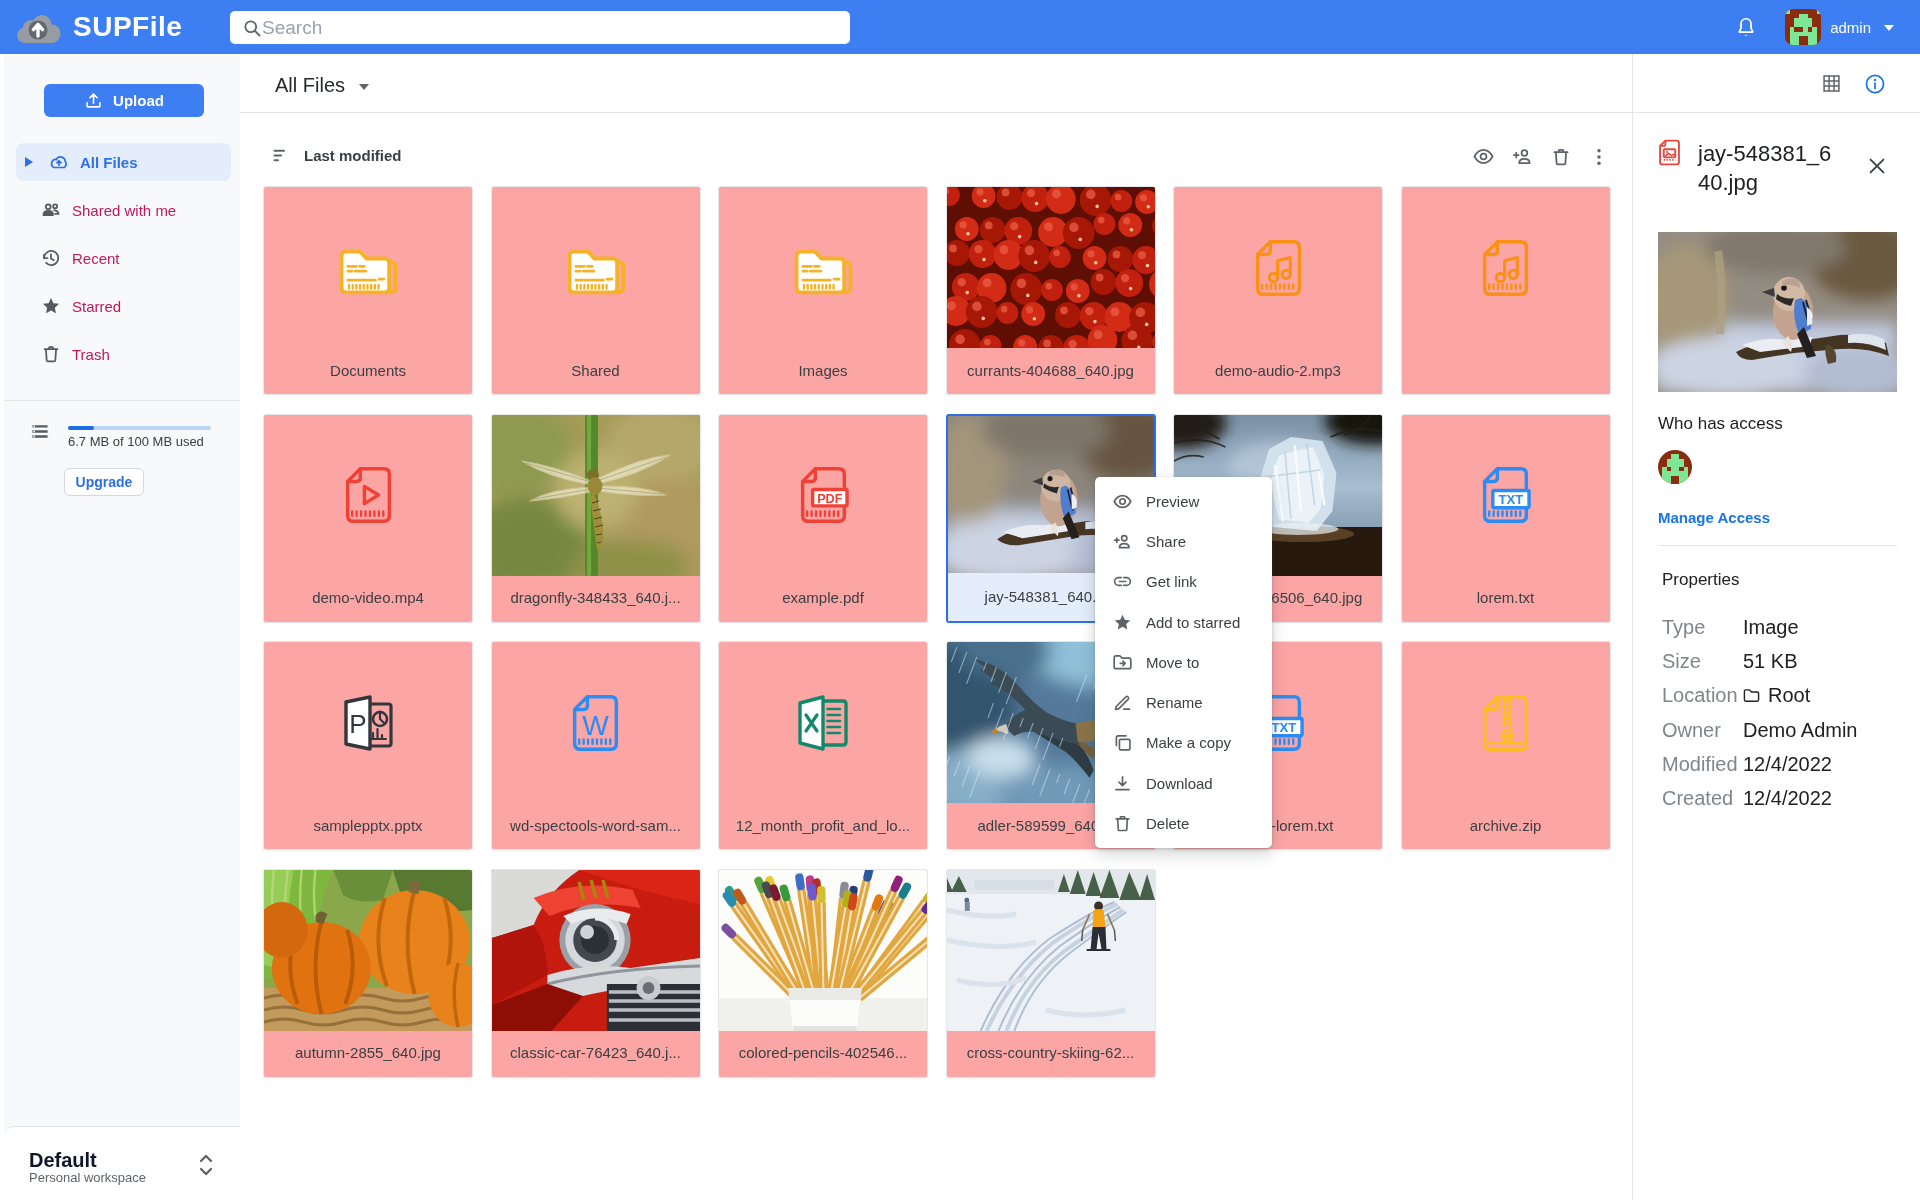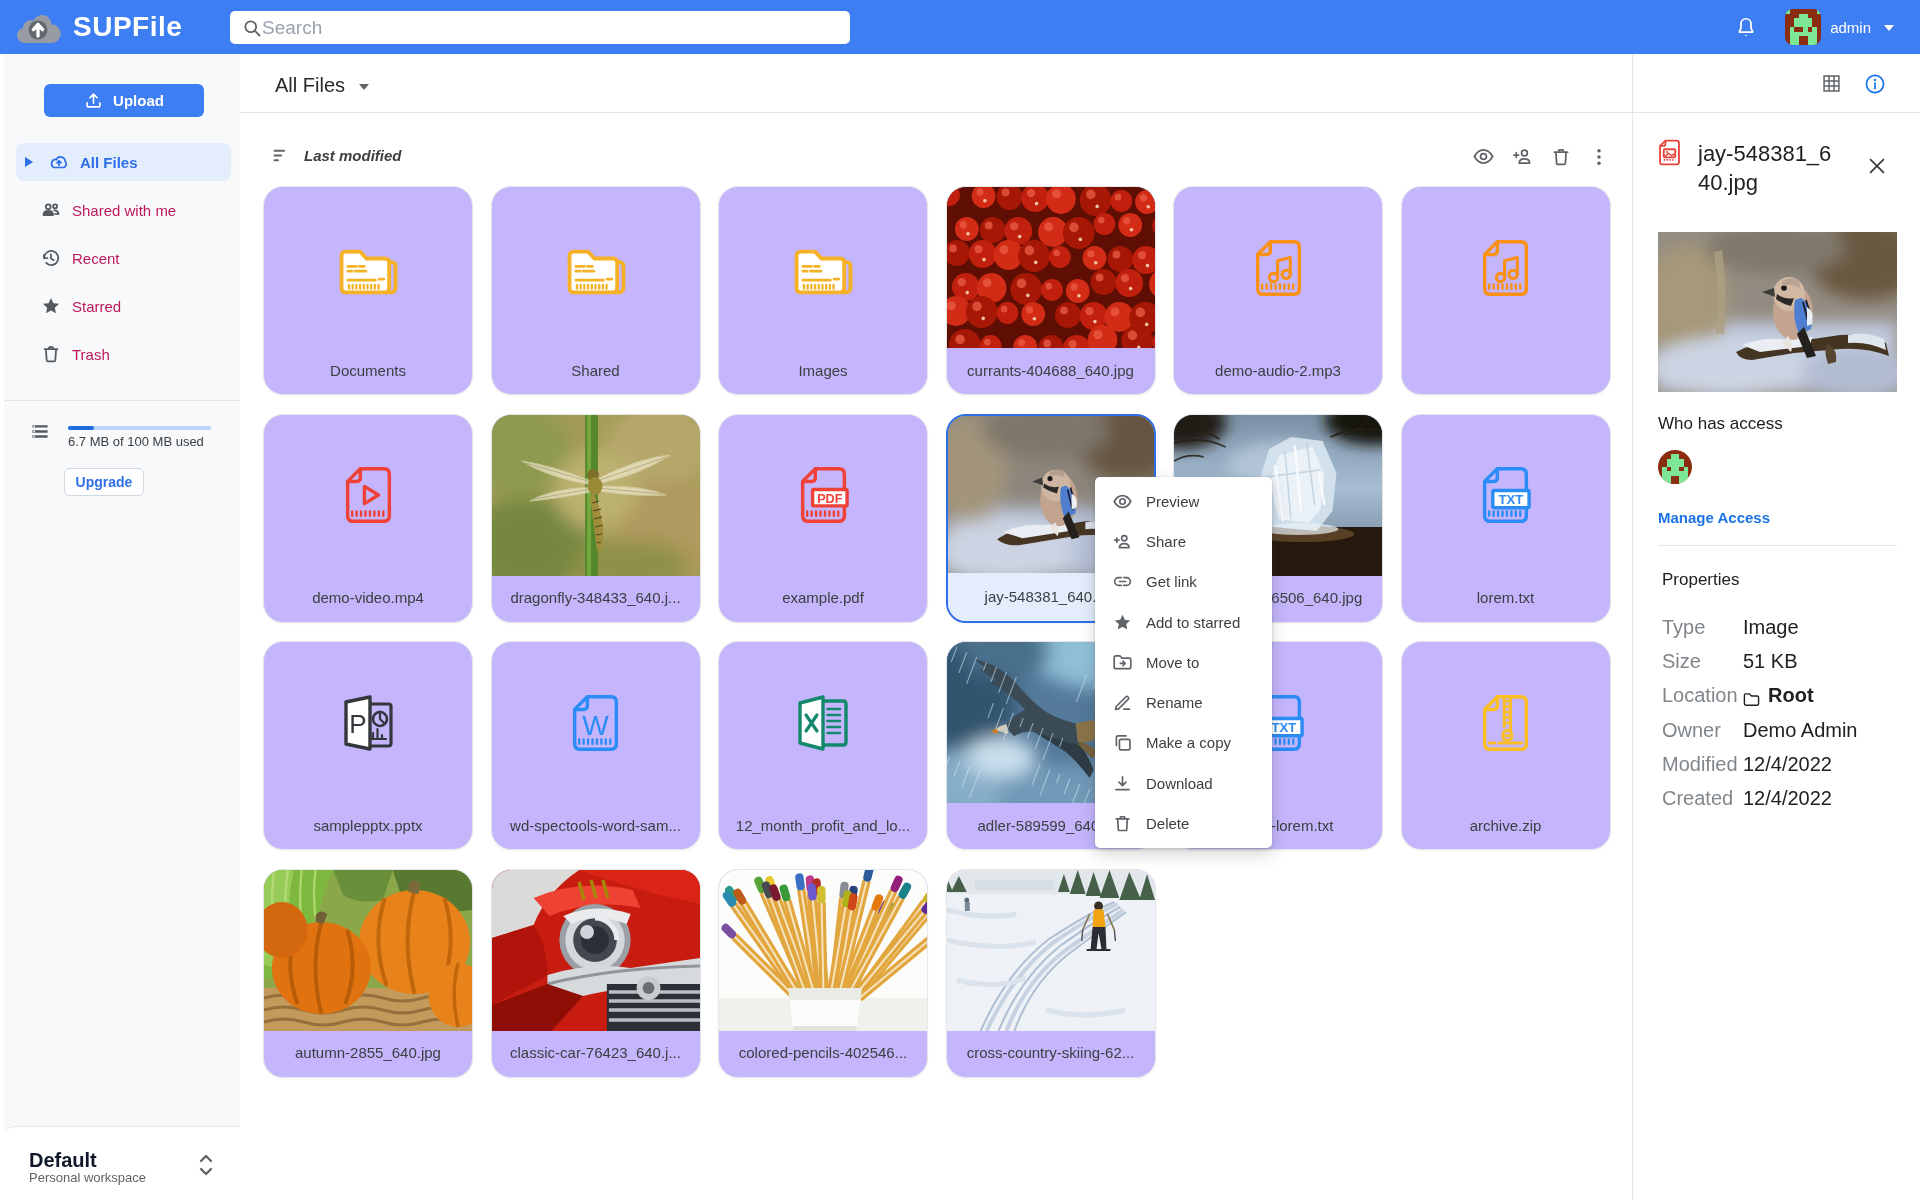--- a/index.html
+++ b/index.html
@@ -38,27 +38,27 @@
   .workspace { position:absolute; left:0; top:1072px; width:239px; height:74px; background:#fff;
     border-top:1px solid #e4e6ea; border-radius:10px 0 0 0; }
   .ws-t { position:absolute; left:25px; top:22px; font-size:20px; font-weight:bold; color:#0f172a; }
   .ws-s { position:absolute; left:25px; top:43px; font-size:13px; color:#5f6368; }
   
   .main { position:absolute; left:240px; top:54px; width:1392px; height:1146px; background:#fff; }
   .pagehead { position:absolute; left:0; top:0; width:1680px; height:59px; border-bottom:1px solid #e3e5e8; }
   .ph-title { position:absolute; left:35px; top:20px; font-size:20px; color:#26282b; display:flex; align-items:center; }
   .caret-d { width:0; height:0; border-top:6px solid #5f6368; border-left:5px solid transparent;
     border-right:5px solid transparent; margin-left:14px; margin-top:3px; }
-  .toolbar { position:absolute; left:0; top:59px; width:1392px; height:84px;font-style:italic; }
+  .toolbar { position:absolute; left:0; top:59px; width:1392px; height:84px; }
   .tb-sort { position:absolute; left:31px; top:32px; display:flex; align-items:center; gap:12px;
     font-size:15px; font-weight:bold; color:#3c4043; }
   .tb-icons { position:absolute; right:22px; top:32px; display:flex; align-items:center; gap:16px; }
   .grid { position:absolute; left:23px; top:132px; display:grid;
     grid-template-columns:repeat(6,210px); grid-auto-rows:209px; column-gap:17.5px; row-gap:18.5px; }
-  .card { position:relative; background:#c4b5fd; border:1px solid #e4e6e9; border-radius:20px;
+  .card { position:relative; background:#fca5a5; border:1px solid #e4e6e9; border-radius:3px;
     box-shadow:0 1px 2px rgba(60,64,67,.05); overflow:hidden; }
   .thumb { position:absolute; left:0; top:0; right:0; height:161px; display:flex;
     align-items:center; justify-content:center; }
   .thumb svg.photo { width:100%; height:100%; display:block; }
   .cap { position:absolute; left:0; right:0; bottom:0; height:48px; display:flex; align-items:center;
     justify-content:center; font-size:15px; color:#3c4043; padding:0 14px; white-space:nowrap; }
   .card.sel { border:2px solid #2e6fe8; }
   .card.sel .thumb { height:160px; }
   .card.sel .cap { background:#e4edfb; }
   
@@ -1068,21 +1068,21 @@
       <rect x="3" y="6" width="2" height="2" fill="#8a2c10"></rect>
     </svg>
   </div>
   <div class="manage">Manage Access</div>
   <div class="rp-div"></div>
   <div class="props">
     <div class="rp-h">Properties</div>
     <div class="prow" style="top:46px"><span class="pl">Type</span><span class="pv">Image</span></div>
     <div class="prow" style="top:80px"><span class="pl">Size</span><span class="pv">51 KB</span></div>
     <div class="prow" style="top:114px"><span class="pl">Location</span>
-      <span class="pv" style="display:flex;align-items:flex-end;gap:8px;font-weight:bold">
+      <span class="pv" style="display:flex;align-items:center;gap:8px;font-weight:normal">
         <svg width="17" height="15" viewBox="0 0 24 20" fill="none" stroke="#202124" stroke-width="2">
           <path d="M2 4 Q2 2 4 2 H9 L12 5 H20 Q22 5 22 7 V16 Q22 18 20 18 H4 Q2 18 2 16 Z"></path>
         </svg>Root</span></div>
     <div class="prow" style="top:149px"><span class="pl">Owner</span><span class="pv">Demo Admin</span></div>
     <div class="prow" style="top:183px"><span class="pl">Modified</span><span class="pv">12/4/2022</span></div>
     <div class="prow" style="top:217px"><span class="pl">Created</span><span class="pv">12/4/2022</span></div>
   </div>
 </div>
 
 </body></html>

